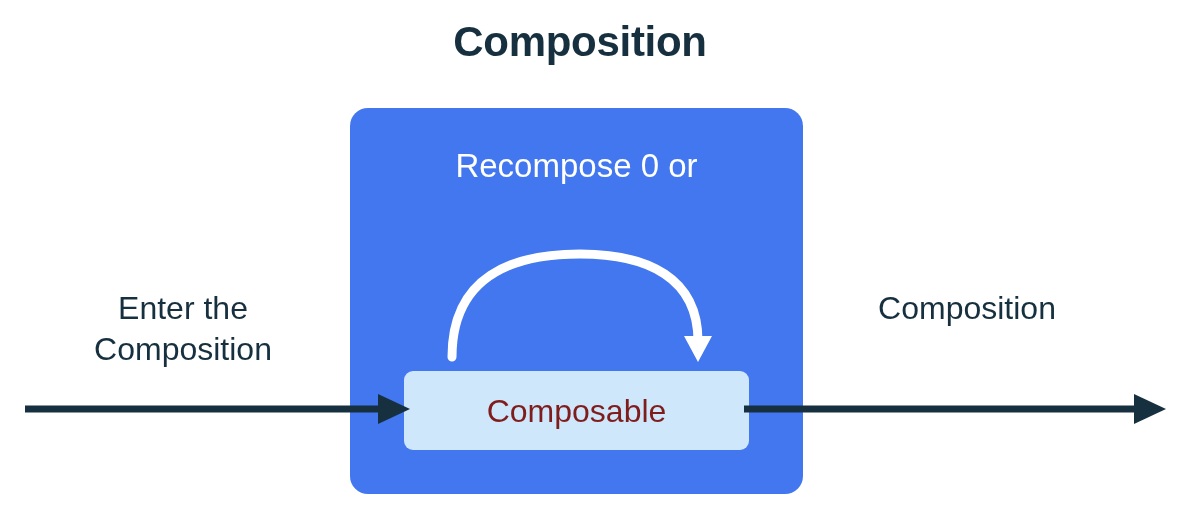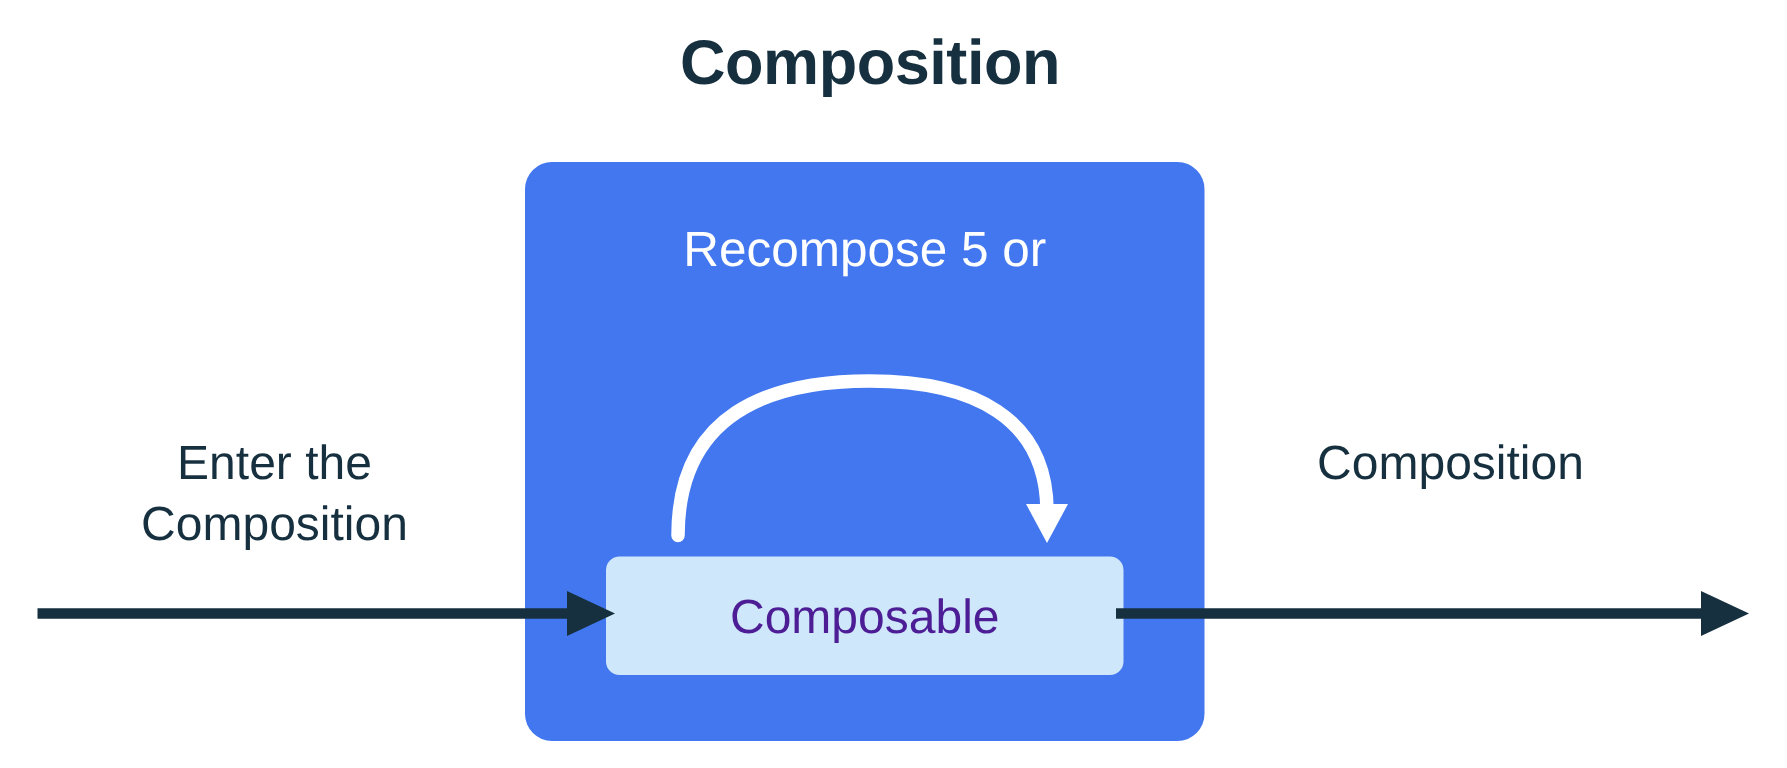--- a/index.html
+++ b/index.html
@@ -75,21 +75,21 @@
     width: 345px;
     height: 79px;
     background: #CFE7FB;
     border-radius: 9px;
     display: flex;
     align-items: center;
     justify-content: center;
   }
   .composable-label {
     font-size: 32px;
-    color: #4c1d95;
+    color: #7f1d1d;
     line-height: 1;
   }
 
   
   .side-label {
     position: absolute;
     text-align: center;
     color: #16303F;
     font-size: 32px;
     line-height: 1.27;
@@ -124,21 +124,21 @@
 </head>
 <body>
 
 <div id="stage">
 
   <div class="title">Composition</div>
 
   <div class="composition-box"></div>
 
   <div class="recompose-caption">
-    <div>Recompose 5 or</div>
+    <div>Recompose 0 or</div>
   </div>
 
   <svg class="recompose-arrow" viewBox="0 0 300 130">
     <path d="M 22 117 C 22 36, 82 14, 150 14 C 218 14, 268 38, 268 101" fill="none" stroke="#ffffff" stroke-width="9" stroke-linecap="round"></path>
     <path d="M 254 96 L 282 96 L 268 122 Z" fill="#ffffff"></path>
   </svg>
 
   <div class="composable-box">
     <span class="composable-label">Composable</span>
   </div>

